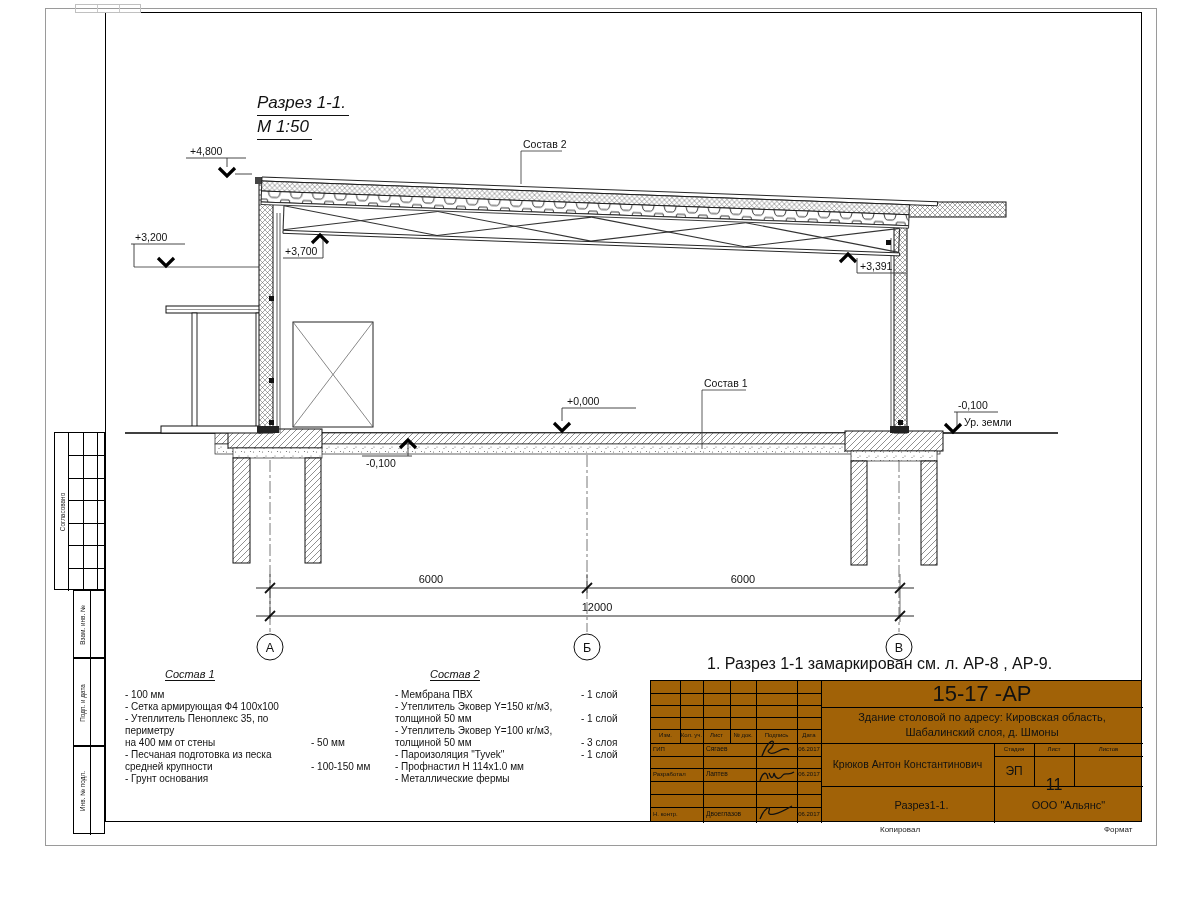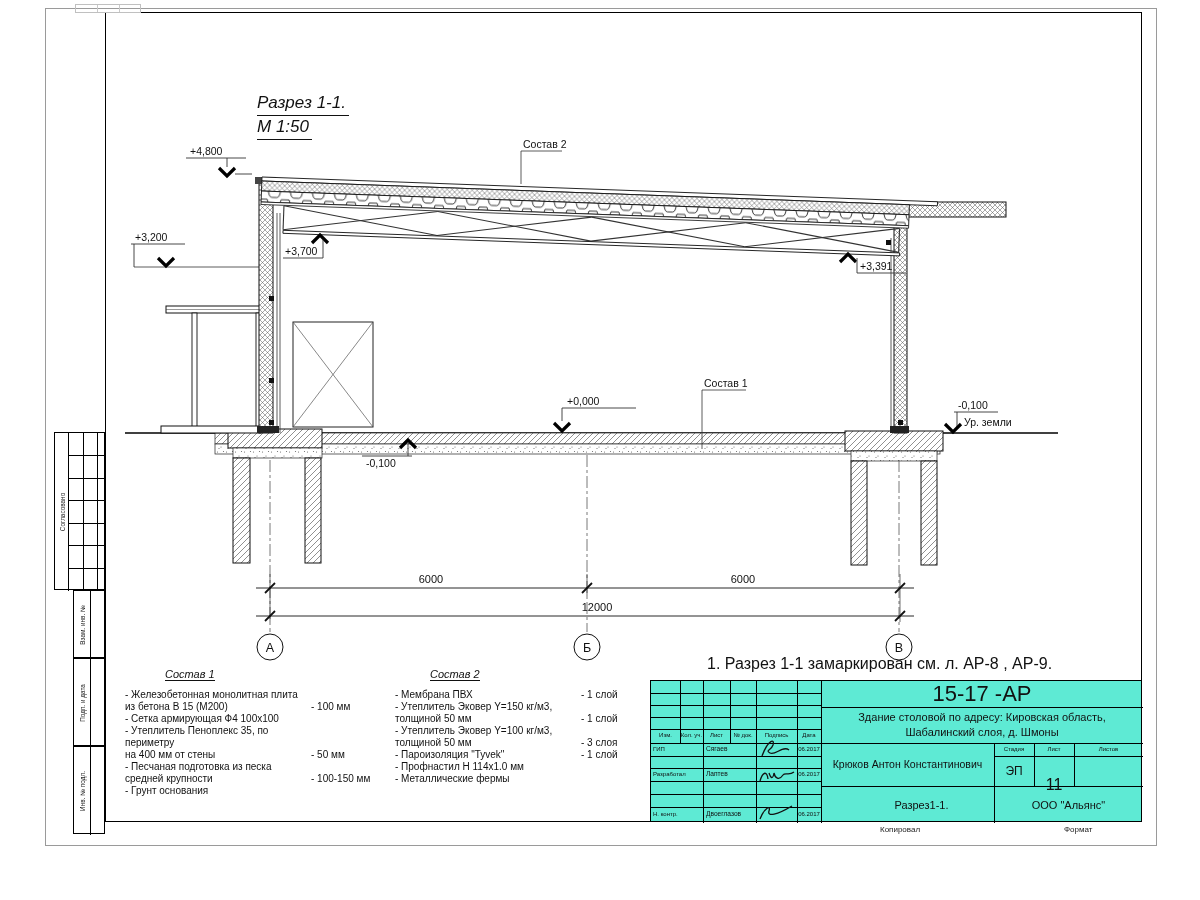--- a/index.html
+++ b/index.html
@@ -13,21 +13,21 @@
   .dtitle span{display:inline-block;border-bottom:1.4px solid #111;padding:0 3px 1px 0;}
   
   .note{position:absolute;left:707px;top:655px;font-size:16px;}
   
   .legend{position:absolute;width:252px;font-size:10px;line-height:12px;}
   .legend .head{font-style:italic;display:inline-block;border-bottom:1px solid #111;margin-bottom:8px;font-size:11px;}
   .leg-item{display:flex;align-items:flex-end;}
   .leg-item .t{white-space:pre-line;flex:1;}
   .leg-item .v{width:66px;white-space:nowrap;}
   
-  .tb{position:absolute;left:650px;top:680px;width:492px;height:142px;border:1.4px solid #000;box-sizing:border-box;background:#5eead4;}
+  .tb{position:absolute;left:650px;top:680px;width:492px;height:142px;border:1.4px solid #000;box-sizing:border-box;background:#a16207;}
   .tb .vl{position:absolute;width:1px;background:#000;}
   .tb .hl{position:absolute;height:1px;background:#000;}
   .tb .txt{position:absolute;white-space:nowrap;}
   .tb .c{text-align:center;}
   .small6{font-size:6px;} .small65{font-size:6.6px;}
   .copied{position:absolute;font-size:8px;color:#222;}
   
   .sbox{position:absolute;border:1px solid #000;box-sizing:border-box;background:#fff;}
   .rot{position:absolute;left:50%;top:50%;transform:translate(-50%,-50%) rotate(-90deg);
        white-space:nowrap;font-size:6.4px;color:#222;}
@@ -281,22 +281,20 @@
         <text x="964" y="426" font-size="10.5">Ур. земли</text>
       </g>
     </g>
   </svg>
 
   <div class="note">1. Разрез 1-1 замаркирован см. л. АР-8 , АР-9.</div>
 
   <div class="legend" style="left:125px;top:668px;">
     <div style="padding-left:40px;"><span class="head">Состав 1</span></div>
     <div class="leg-item">
-      <span class="t">- Железобетонная  монолитная плита
-из бетона В 15 (М200)</span>
       <span class="v">- 100 мм</span>
     </div>
     <div class="leg-item">
       <span class="t">- Сетка армирующая Ф4 100x100</span>
       <span class="v"></span>
     </div>
     <div class="leg-item">
       <span class="t">- Утеплитель Пеноплекс 35, по периметру
 на 400 мм от стены</span>
       <span class="v">- 50 мм</span>
@@ -403,15 +401,15 @@
     <div class="txt c small6" style="left:383px;top:65px;width:40px;">Лист</div>
     <div class="txt c small6" style="left:423px;top:65px;width:69px;">Листов</div>
     <div class="txt c" style="left:343px;top:83px;width:40px;font-size:12px;">ЭП</div>
     <div class="txt c" style="left:383px;top:83px;width:40px;font-size:16px;margin-top:12px;">11</div>
     <div class="txt c" style="left:423px;top:83px;width:69px;font-size:12px;"></div>
     <div class="txt c" style="left:170px;top:118px;width:173px;font-size:11px;padding-left:14px;">Разрез1-1.</div>
     <div class="txt c" style="left:343px;top:118px;width:149px;font-size:11px;">ООО "Альянс"</div>
   </div>
 
   <div class="copied" style="left:880px;top:825px;">Копировал</div>
-  <div class="copied" style="left:1064px;top:825px;">Формат</div>
+  <div class="copied" style="left:1104px;top:825px;">Формат</div>
 
 </div>
 
 </body></html>

